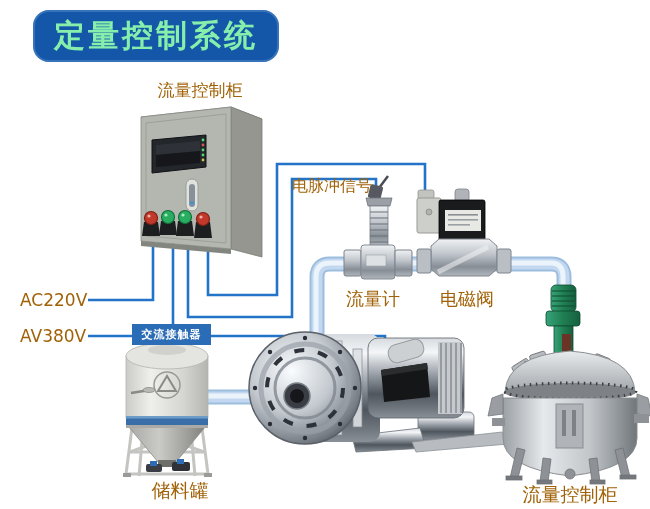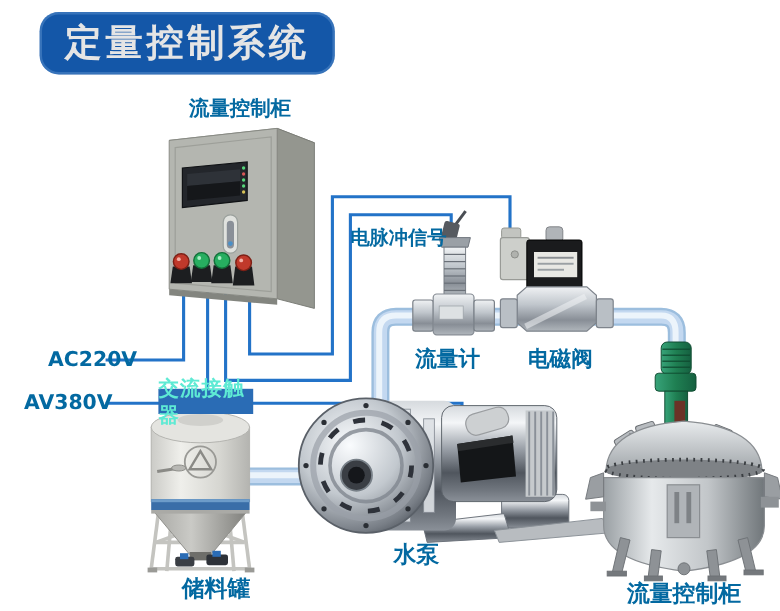--- a/index.html
+++ b/index.html
@@ -1,32 +1,32 @@
 <!DOCTYPE html>
 <html><head>
 <meta charset="utf-8">
 <style>
   html,body{margin:0;padding:0;background:#fff;}
   #canvas{
     position:relative;width:650px;height:509px;background:#ffffff;overflow:hidden;
     font-family:"DejaVu Sans","Liberation Sans",sans-serif;
   }
   #scene{position:absolute;left:0;top:0;}
-  .lbl{position:absolute;color:#0369a1;font-weight:bold;white-space:nowrap;}
+  .lbl{position:absolute;color:#a16207;font-weight:normal;white-space:nowrap;}
   .banner{
     position:absolute;left:33px;top:10px;width:246px;height:52px;
     background:#1457a8;border-radius:16px;
     box-shadow:inset 0 0 0 2px rgba(120,170,220,.35);
     display:flex;align-items:center;justify-content:center;
-    color:#e5e5e5;font-weight:bold;font-size:31px;letter-spacing:3px;
+    color:#86efac;font-weight:bold;font-size:31px;letter-spacing:3px;
   }
   .contactor-box{
     position:absolute;left:132px;top:324px;width:79px;height:21px;
-    background:#2a6cb5;color:#5eead4;font-size:17px;font-weight:bold;
-    display:flex;align-items:center;justify-content:flex-end;letter-spacing:1px;
+    background:#2a6cb5;color:#ffffff;font-size:11px;font-weight:bold;
+    display:flex;align-items:center;justify-content:center;letter-spacing:1px;
   }
   .ctr{text-align:center;}
 </style>
 </head>
 <body>
 
 <div id="canvas">
 
   <svg id="scene" width="650" height="509" viewBox="0 0 650 509">
     <defs>
@@ -303,33 +303,32 @@
     </g>
   </svg>
 
   <div class="banner">
     <span>定量控制系统</span>
   </div>
 
   <div class="lbl ctr" style="left:140px;top:79px;width:120px;font-size:17px;">流量控制柜</div>
 
 
-  <div class="lbl" style="left:292px;top:188px;font-size:16px;">电脉冲信号</div>
+  <div class="lbl" style="left:292px;top:176px;font-size:16px;">电脉冲信号</div>
 
   <div class="lbl ctr" style="left:427px;top:287px;width:80px;font-size:18px;">电磁阀</div>
 
   <div class="lbl ctr" style="left:333px;top:287px;width:80px;font-size:18px;">流量计</div>
 
-  <div class="lbl" style="left:20px;top:290px;font-size:17px;margin-left:20px;">AC220V</div>
+  <div class="lbl" style="left:20px;top:290px;font-size:17px;">AC220V</div>
 
   <div class="lbl" style="left:20px;top:326px;font-size:17px;">AV380V</div>
 
   <div class="contactor-box">
     <span>交流接触器</span>
   </div>
 
-  <div class="lbl ctr" style="left:307px;top:449px;width:80px;font-size:19px;">水泵</div>
 
   <div class="lbl ctr" style="left:130px;top:478px;width:100px;font-size:19px;">储料罐</div>
 
   <div class="lbl ctr" style="left:520px;top:482px;width:100px;font-size:19px;">流量控制柜</div>
 
 </div>
 
 </body></html>

